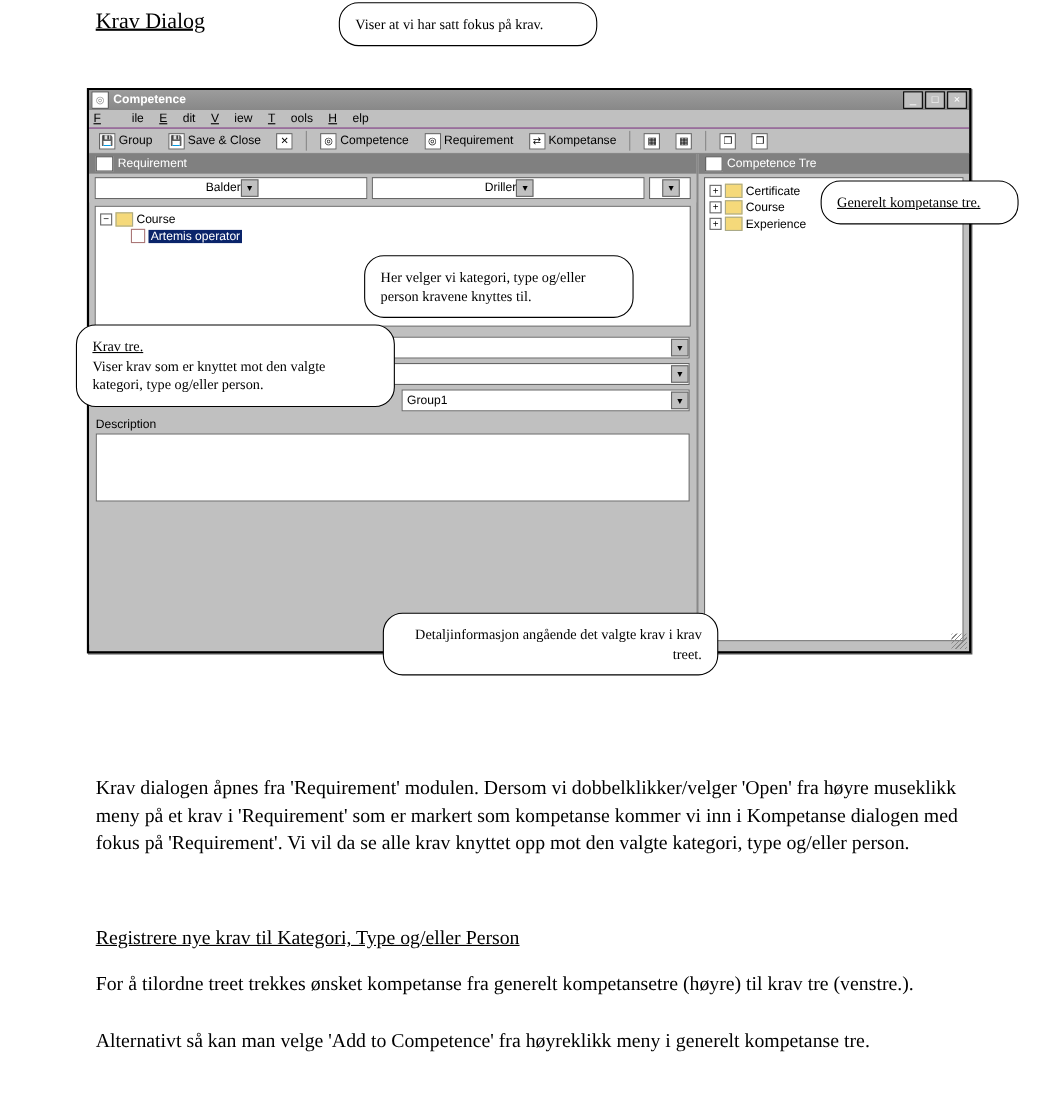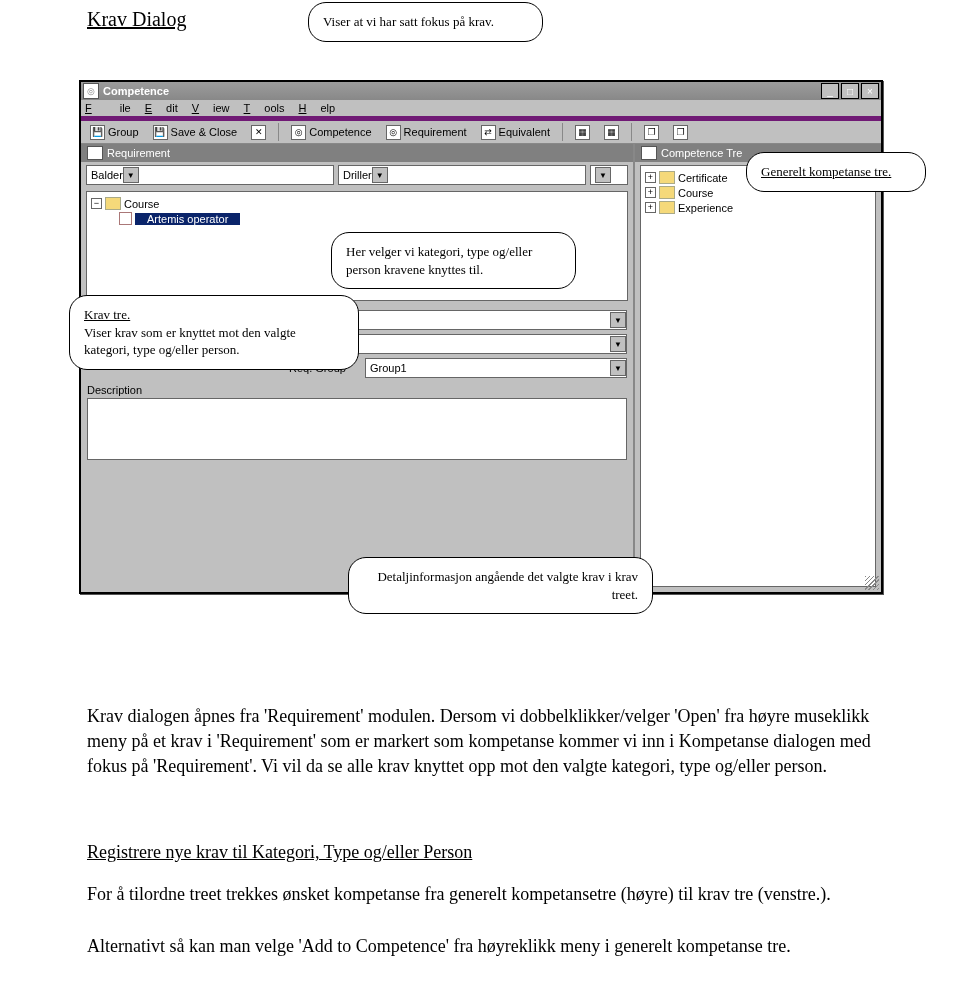--- a/index.html
+++ b/index.html
@@ -46,21 +46,21 @@
     font-size: 11px;
   }
   .titlebar .icon { width:14px;height:14px;background:#fff;border:1px solid #555;margin-right:4px;display:flex;align-items:center;justify-content:center;font-size:9px;color:#888;}
   .titlebar .title { flex:1; font-weight:bold; }
   .winbtn {
     width:16px;height:14px;background:#c0c0c0;border:1px solid #000;margin-left:2px;
     display:flex;align-items:center;justify-content:center;font-size:10px;
   }
   .menubar {
     background:#c0c0c0;
-    border-bottom:5px solid #701a75;
+    border-bottom:1px solid #701a75;
     display:flex;
     padding:2px 4px;
     font-size:11px;
   }
   .menubar span { margin-right:14px; }
   .menubar .u { text-decoration: underline; }
   .toolbar {
     background:#c0c0c0;
     display:flex;
     align-items:center;
@@ -86,34 +86,34 @@
     background:#808080;color:#fff;font-size:11px;
     padding:2px 6px;
     display:flex;align-items:center;gap:4px;
   }
   .paneheader .phic { width:14px;height:12px;background:#fff;border:1px solid #555;}
   .selrow {
     display:flex;gap:4px;padding:3px 5px;background:#c0c0c0;
   }
   .dropdown {
     flex:1;background:#fff;border:1px solid #666;height:18px;
-    display:flex;align-items:center;justify-content:flex-start;
+    display:flex;align-items:center;justify-content:center;
     padding:0 2px 0 4px;font-size:11px;
   }
   .dd-arrow { width:14px;height:14px;background:#c0c0c0;border:1px solid #666;display:flex;align-items:center;justify-content:center;font-size:8px;}
   .treearea {
     background:#fff;border:1px solid #666;margin:3px 5px;height:100px;
     font-size:11px;padding:4px;position:relative;
   }
   .treearea.tall { flex:1; }
   .tree-row { display:flex;align-items:center;gap:3px;padding:1px 0;}
   .tree-row .pm { width:9px;height:9px;border:1px solid #666;display:flex;align-items:center;justify-content:center;font-size:9px;line-height:1;background:#fff;}
   .tree-row .folder { width:14px;height:11px;background:#f5d97a;border:1px solid #aa8;}
   .tree-row .doc { width:11px;height:11px;border:1px solid #a77;background:#fff;}
-  .selitem { background:#0a246a;color:#fff;padding:0 12px;}
+  .selitem { background:#0a246a;color:#fff;padding:0 2px;}
   .detailsec {
     background:#c0c0c0;padding:4px 6px;font-size:11px;
   }
   .frow { display:flex;align-items:center;margin:2px 0;gap:6px;}
   .flabel { width:72px;}
   .flabel2 { width:60px;text-align:left;margin-left:10px;}
   .datebox { display:flex;align-items:center;background:#fff;border:1px solid #666;height:18px;width:108px;font-size:11px;}
   .datebox .chk { width:14px;height:14px;border:1px solid #666;margin:0 3px;background:#fff;}
   .datebox .dtxt { flex:1;padding:0 2px;color:#888;}
   .datebox .darw { width:14px;height:14px;background:#c0c0c0;border-left:1px solid #666;display:flex;align-items:center;justify-content:center;font-size:8px;}
@@ -145,21 +145,21 @@
 
 <div class="callout small" style="left:331px;top:232px;width:215px;z-index:5;">
   <span>Her velger vi kategori, type og/eller person kravene knyttes til.</span>
 </div>
 
 <div class="callout small" style="left:69px;top:295px;width:260px;z-index:5;">
   <span class="underline">Krav tre.</span><br>
   <span>Viser krav som er knyttet mot den valgte kategori, type og/eller person.</span>
 </div>
 
-<div class="callout small" style="left:746px;top:152px;width:150px;z-index:5;">
+<div class="callout small" style="left:746px;top:164px;width:150px;z-index:5;">
   <span class="underline">Generelt kompetanse tre.</span><br>
 </div>
 
 <div class="callout small" style="left:348px;top:557px;width:275px;z-index:5;text-align:right;">
   <span>Detaljinformasjon angående det valgte krav i krav treet.</span>
 </div>
 
 <div class="app-win">
 
   <div class="titlebar">
@@ -194,21 +194,21 @@
     <div class="tbtn">
         <span class="ic">◎</span>
         <span>Competence</span>
       </div>
     <div class="tbtn">
         <span class="ic">◎</span>
         <span>Requirement</span>
       </div>
     <div class="tbtn">
         <span class="ic">⇄</span>
-        <span>Equivalent</span>
+        <span>Kompetanse</span>
       </div>
     <div class="sep"></div>
     <div class="tbtn">
         <span class="ic">▦</span>
       </div>
     <div class="tbtn">
         <span class="ic">▦</span>
       </div>
     <div class="sep"></div>
     <div class="tbtn">

